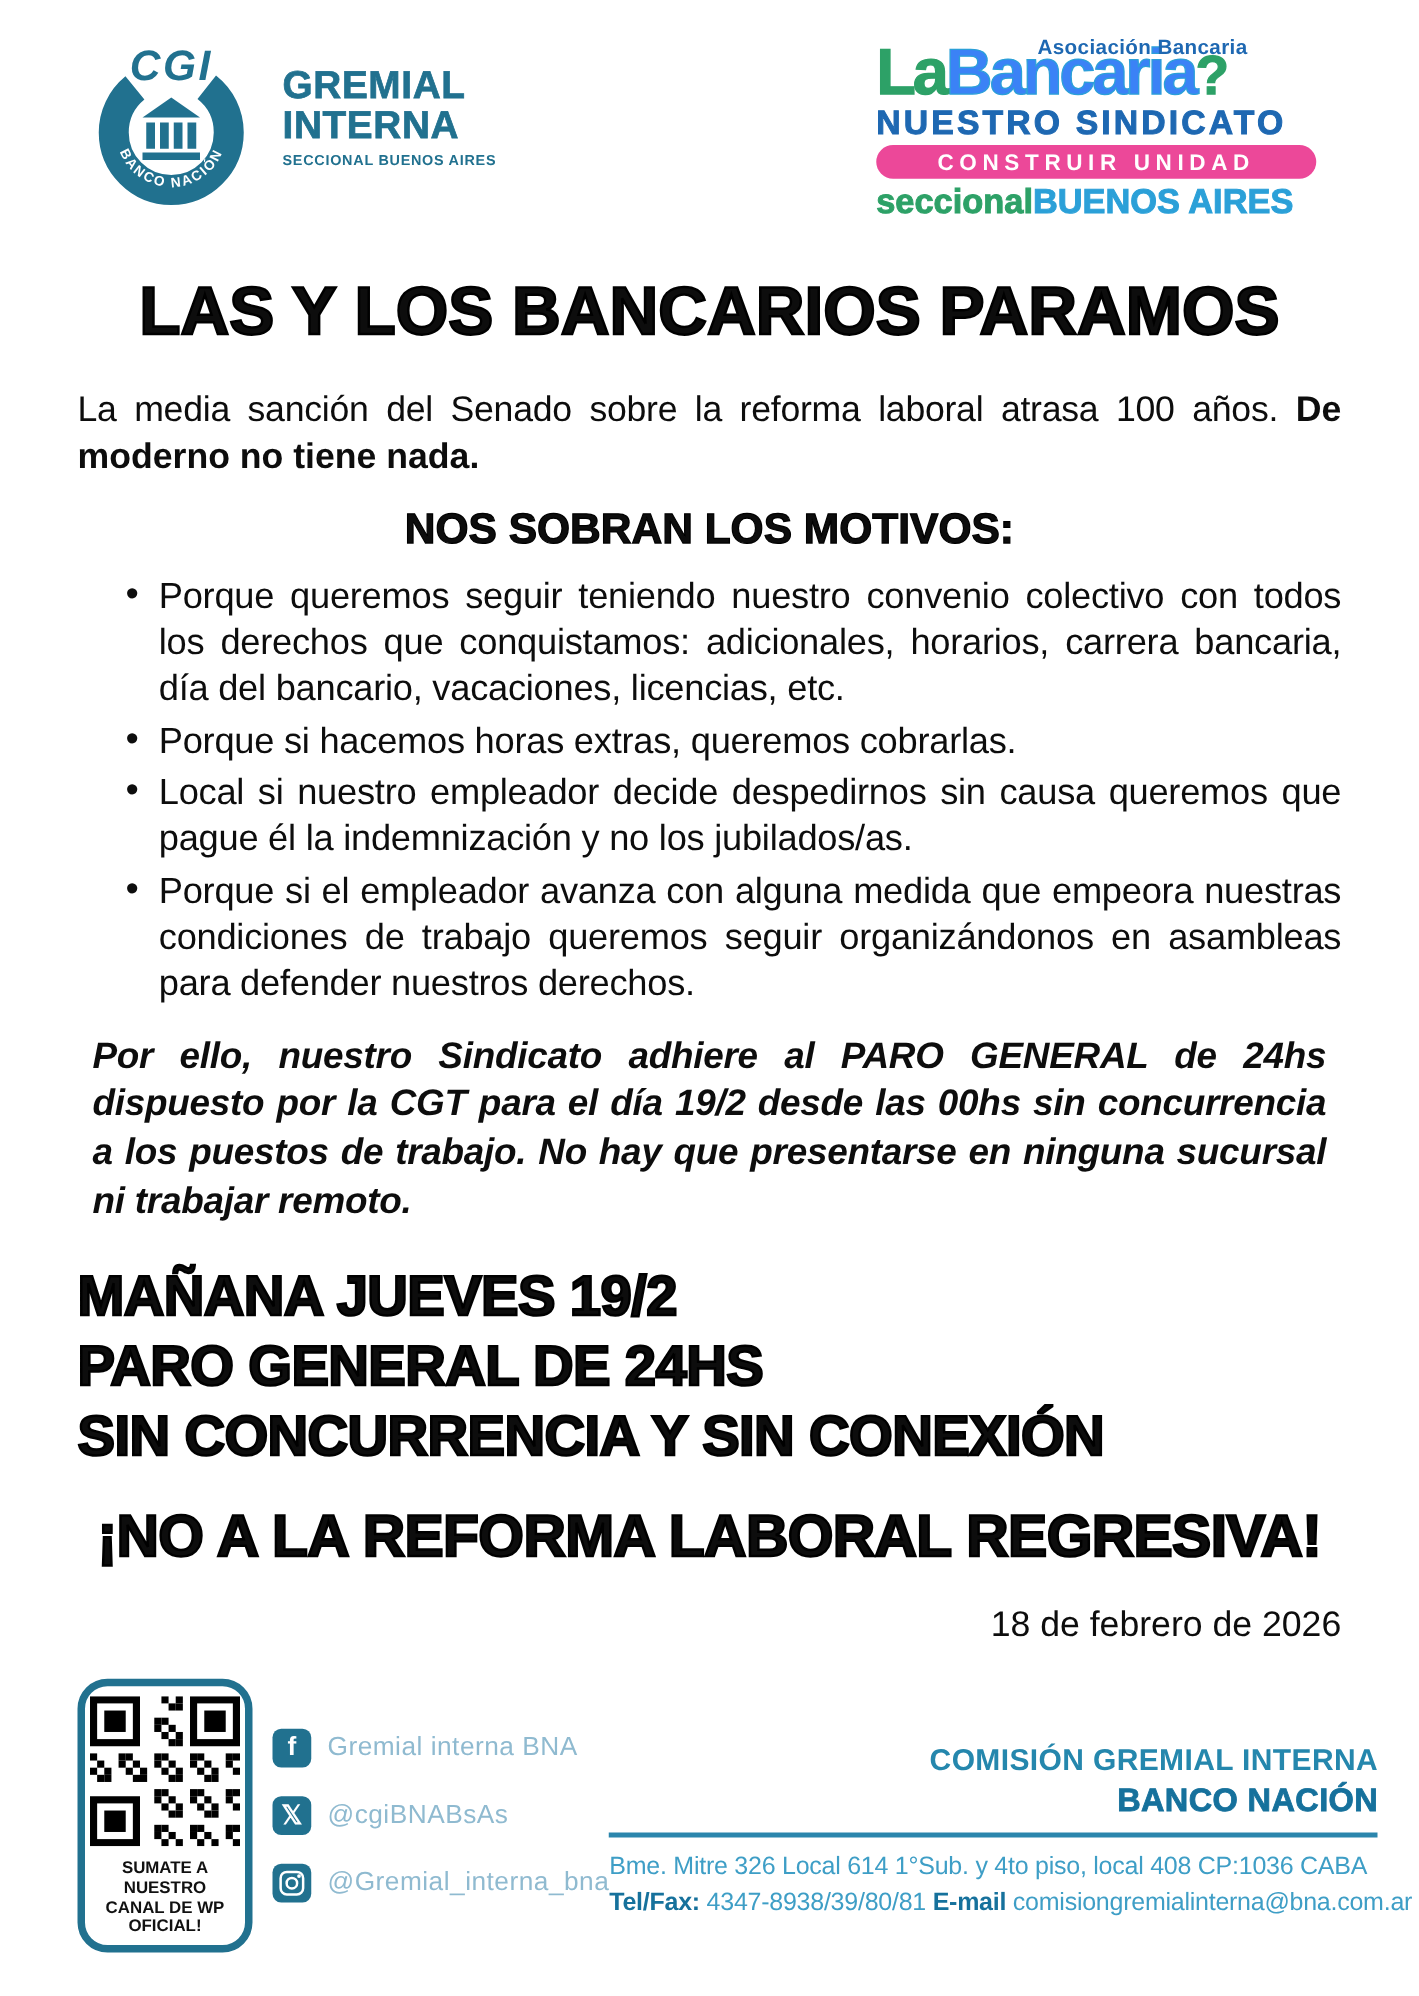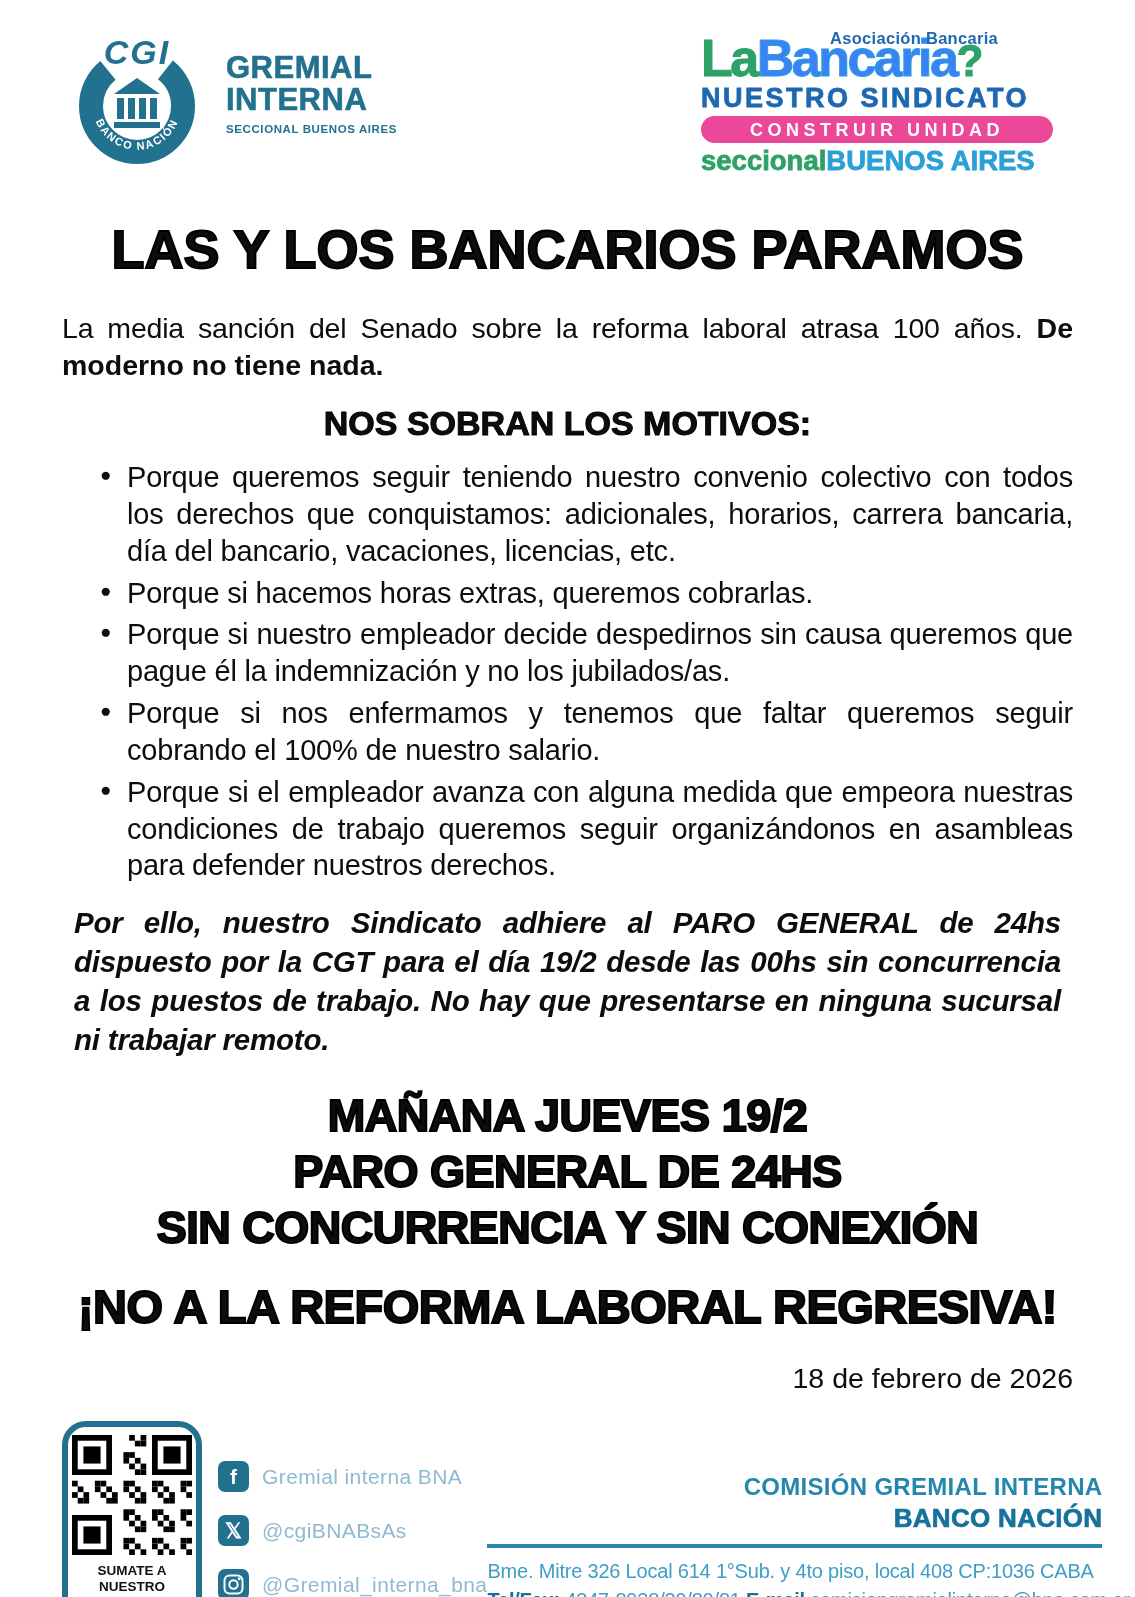--- a/index.html
+++ b/index.html
@@ -27,21 +27,21 @@
 
   
   h1.title{font-size:54px;font-weight:bold;text-align:center;margin:44px 0 0;letter-spacing:0;-webkit-text-stroke:2px #000;}
   .intro{font-size:28.5px;line-height:1.3;text-align:justify;margin:30px 0 0;letter-spacing:-.2px;}
   .intro strong{letter-spacing:0;}
   h2.motives-heading{font-size:34px;font-weight:bold;text-align:center;margin:20px 0 0;-webkit-text-stroke:1px #000;}
   ul.motives{list-style:none;margin:16px 0 0 38px;padding:0;}
   ul.motives li{font-size:29px;line-height:1.27;text-align:justify;position:relative;padding-left:27px;margin-bottom:5px;letter-spacing:-.2px;}
   ul.motives li::before{content:"●";position:absolute;left:0;top:4px;font-size:19px;}
   .cta{font-size:29.5px;font-weight:bold;line-height:1.32;text-align:justify;margin:20px 12px 0;letter-spacing:-.2px;font-style:italic;}
-  .announcement{text-align:center;margin-top:28px;font-weight:bold;font-size:45px;line-height:1.24;letter-spacing:-.5px;-webkit-text-stroke:2px #000;}
+  .announcement{margin-top:28px;font-weight:bold;font-size:45px;line-height:1.24;letter-spacing:-.5px;-webkit-text-stroke:2px #000;}
   .slogan{text-align:center;font-weight:bold;font-size:47px;margin:24px 0 0;letter-spacing:-.5px;-webkit-text-stroke:2px #000;}
   .date{text-align:right;font-size:28.5px;margin-top:28px;}
 
   
   .footer{display:flex;align-items:flex-start;margin-top:26px;}
   .qr-block{width:150px;border:6px solid #21718F;border-radius:24px;padding:8px 4px 7px;text-align:center;background:#fff;box-sizing:content-box;}
   .qr-label{font-size:13.5px;font-weight:bold;line-height:1.18;margin-top:4px;color:#111;}
   .social{margin-left:16px;margin-top:40px;display:flex;flex-direction:column;gap:23px;}
   .social-row{display:flex;align-items:center;gap:13px;}
   .sicon{width:31px;height:31px;border-radius:7px;background:#21718F;color:#fff;display:flex;align-items:center;justify-content:center;font-weight:bold;font-size:21px;flex:none;}
@@ -103,22 +103,21 @@
 
     <h1 class="title">LAS Y LOS BANCARIOS PARAMOS</h1>
 
     <p class="intro"><span>La media sanción del Senado sobre la reforma laboral atrasa 100 años.</span> <strong>De moderno no tiene nada.</strong></p>
 
     <h2 class="motives-heading">NOS SOBRAN LOS MOTIVOS:</h2>
 
     <ul class="motives">
       <li>Porque queremos seguir teniendo nuestro convenio colectivo con todos los derechos que conquistamos: adicionales, horarios, carrera bancaria, día del bancario, vacaciones, licencias, etc.</li>
       <li>Porque si hacemos horas extras, queremos cobrarlas.</li>
-      <li>Porque si nuestro empleador decide despedirnos sin causa queremos que pague él la indemnización y no los jubilados/as.</li>
-      <li>Porque si nos enfermamos y tenemos que faltar queremos seguir cobrando el 100% de nuestro salario.</li>
+      <li>Local si nuestro empleador decide despedirnos sin causa queremos que pague él la indemnización y no los jubilados/as.</li>
       <li>Porque si el empleador avanza con alguna medida que empeora nuestras condiciones de trabajo queremos seguir organizándonos en asambleas para defender nuestros derechos.</li>
     </ul>
 
     <p class="cta">Por ello, nuestro Sindicato adhiere al PARO GENERAL de 24hs dispuesto por la CGT para el día 19/2 desde las 00hs sin concurrencia a los puestos de trabajo. No hay que presentarse en ninguna sucursal ni trabajar remoto.</p>
 
     <div class="announcement">
       <div>MAÑANA JUEVES 19/2</div>
       <div>PARO GENERAL DE 24HS</div>
       <div>SIN CONCURRENCIA Y SIN CONEXIÓN</div>
     </div>

